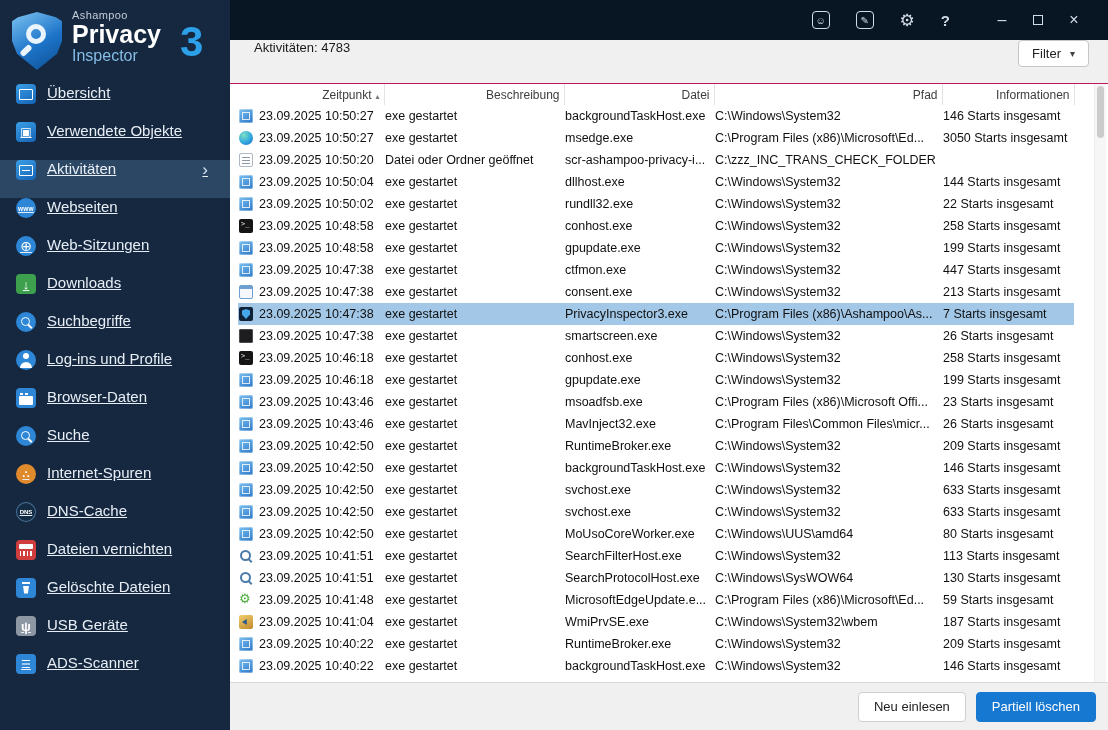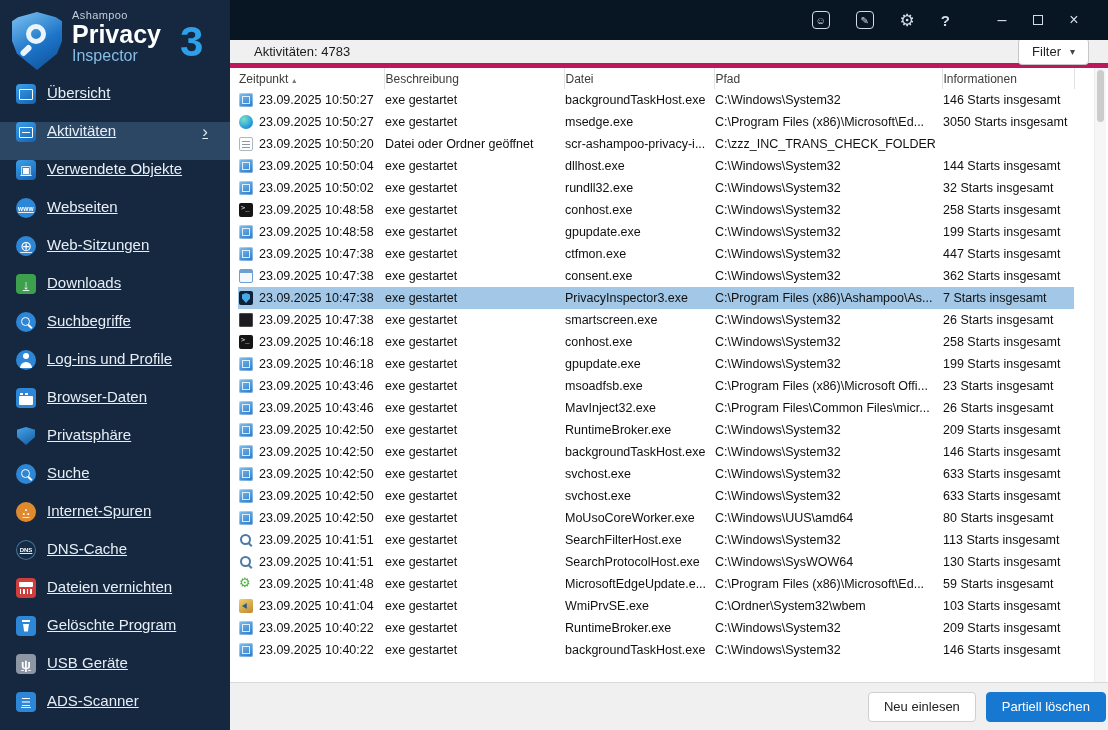--- a/index.html
+++ b/index.html
@@ -68,31 +68,31 @@
   .si-trash { background:#2e86d6; }
   .si-trash::before { content:""; position:absolute; left:6px; top:4px; width:8px; height:2px; background:#fff; }
   .si-trash::after { content:""; position:absolute; left:7px; top:7.5px; width:6px; height:8px; background:#fff; clip-path:polygon(0 0,100% 0,82% 100%,18% 100%); }
   .si-usb { background:#8d97a3; }
   .si-usb::after { content:"ψ"; font-size:13px; font-weight:bold; }
   .si-ads-scanner { background:#2e86d6; }
   .si-ads-scanner::after { content:"☰"; font-size:11px; }
 
   
   .main { position:absolute; left:230px; top:40px; right:0; bottom:0; background:#fff; display:flex; flex-direction:column; }
-  .toolbar { height:28px; background:#f0f0f0; border-bottom:5px solid #be185d; display:flex; align-items:center; padding:0 10px 0 24px; flex:none; }
+  .toolbar { height:44px; background:#f0f0f0; border-bottom:1px solid #be185d; display:flex; padding:0 10px 0 24px; flex:none; }
   .count { font-size:13px; color:#1a1a1a; }
   .spacer { flex:1; }
   .filter-btn { height:27px; padding:0 13px; background:#fff; border:1px solid #c6c6c6; border-radius:4px; font-size:13px; color:#222; display:flex; align-items:center; gap:9px; margin-right:9px; cursor:pointer; }
   .filter-caret { font-size:10px; color:#444; }
   .search { width:228px; height:27px; border:1px solid #d0d0d0; border-radius:4px; padding:0 9px; font-size:13px; background:#fff; color:#333; outline:none; font-family:"Liberation Sans",sans-serif; }
   .search::placeholder { color:#9aa0a6; }
 
   .table-area { flex:1; position:relative; overflow:hidden; background:#fff; }
   table { border-collapse:collapse; table-layout:fixed; width:836px; margin-left:8px; }
-  th { text-align:left; font-weight:400; font-size:12px; color:#3d3d3d; height:21px; border-right:1px solid #e3e3e3; padding:0 4px 0 1px; white-space:nowrap; overflow:hidden; }
+  th { text-align:right; font-weight:400; font-size:12px; color:#3d3d3d; height:21px; border-right:1px solid #e3e3e3; padding:0 4px 0 1px; white-space:nowrap; overflow:hidden; }
   .sort { font-size:8px; color:#777; margin-left:4px; }
   td { height:22px; font-size:12.5px; color:#101010; padding:0 5px 0 1px; white-space:nowrap; overflow:hidden; }
   tr.selected td { background:#a2c7e7; }
   .c-time { display:flex; align-items:center; height:22px; }
 
   .ricon { display:inline-block; width:14px; height:14px; margin-right:6px; position:relative; border-radius:2px; flex:none; }
   .ri-app-window { background:linear-gradient(150deg,#7cc0f0,#2a77c8); box-shadow:inset 0 0 0 1px rgba(255,255,255,.35); }
   .ri-app-window::after { content:""; position:absolute; inset:3px; border:1px solid rgba(255,255,255,.8); }
   .ri-edge-browser { border-radius:50%; background:radial-gradient(circle at 35% 30%,#7de0c3,#2fa7dd 55%,#1b5fc4); }
   .ri-document { background:#fff; border:1px solid #aeb8c2; }
@@ -108,21 +108,21 @@
   .ri-search::before { content:""; position:absolute; left:1px; top:1px; width:7px; height:7px; border:2px solid #4a7aa8; border-radius:50%; }
   .ri-search::after { content:""; position:absolute; left:9.5px; top:9px; width:2px; height:5px; background:#4a7aa8; transform:rotate(-45deg); }
   .ri-gear { background:transparent; }
   .ri-gear::after { content:"⚙"; position:absolute; left:0; top:-1px; font-size:13px; line-height:14px; color:#4fae3f; }
   .ri-wmi { background:linear-gradient(150deg,#f0cf6e,#c0892c); }
   .ri-wmi::after { content:""; position:absolute; left:3px; top:4px; width:8px; height:6px; background:#2a5b8f; clip-path:polygon(0 50%,60% 0,60% 100%); }
 
   .vscroll { position:absolute; top:0; bottom:0; right:2px; width:12px; background:#f6f6f6; border-left:1px solid #ececec; }
   .vthumb { position:absolute; left:2px; right:2px; top:2px; height:52px; background:#cccccc; border-radius:6px; }
 
-  .footer { height:48px; background:#f0f0f0; border-top:1px solid #d8d8d8; display:flex; align-items:center; justify-content:flex-end; gap:10px; padding:0 2px; flex:none; }
+  .footer { height:48px; background:#f0f0f0; border-top:1px solid #d8d8d8; display:flex; align-items:center; justify-content:flex-end; gap:10px; padding:0 12px; flex:none; }
   .btn { height:30px; border-radius:4px; font-size:13px; padding:0 15px; cursor:pointer; font-family:"Liberation Sans",sans-serif; }
   .btn-secondary { background:#fff; border:1px solid #cfcfcf; color:#222; }
   .btn-primary { background:#1778d2; border:1px solid #1778d2; color:#fff; }
 </style>
 </head>
 <body>
 
 <div class="app">
 
   <div class="topbar">
@@ -151,30 +151,30 @@
         <div class="l-p1">Privacy</div>
         <div class="l-p2">Inspector</div>
       </div>
       <div class="l-ver">3</div>
     </div>
     <div class="nav">
         <div class="nav-item">
           <span class="nicon si-monitor"></span>
           <span class="nlabel">Übersicht</span>
         </div>
+        <div class="nav-item">
+          <span class="nicon si-objects"></span>
+          <span class="nlabel">Verwendete Objekte</span>
+        </div>
         <div class="nav-item active">
           <span class="nicon si-activity-monitor"></span>
           <span class="nlabel">Aktivitäten</span>
           <span class="chev">›</span>
         </div>
         <div class="nav-item">
-          <span class="nicon si-objects"></span>
-          <span class="nlabel">Verwendete Objekte</span>
-        </div>
-        <div class="nav-item">
           <span class="nicon si-www-globe"></span>
           <span class="nlabel">Webseiten</span>
         </div>
         <div class="nav-item">
           <span class="nicon si-globe"></span>
           <span class="nlabel">Web-Sitzungen</span>
         </div>
         <div class="nav-item">
           <span class="nicon si-download"></span>
           <span class="nlabel">Downloads</span>
@@ -185,42 +185,38 @@
         </div>
         <div class="nav-item">
           <span class="nicon si-user"></span>
           <span class="nlabel">Log-ins und Profile</span>
         </div>
         <div class="nav-item">
           <span class="nicon si-browser-window"></span>
           <span class="nlabel">Browser-Daten</span>
         </div>
         <div class="nav-item">
-          <span class="nicon si-shield"></span>
-          <span class="nlabel">Privatsphäre</span>
-        </div>
-        <div class="nav-item">
           <span class="nicon si-web-search"></span>
           <span class="nlabel">Suche</span>
         </div>
         <div class="nav-item">
           <span class="nicon si-footprints"></span>
           <span class="nlabel">Internet-Spuren</span>
         </div>
         <div class="nav-item">
           <span class="nicon si-dns"></span>
           <span class="nlabel">DNS-Cache</span>
         </div>
         <div class="nav-item">
           <span class="nicon si-shredder"></span>
           <span class="nlabel">Dateien vernichten</span>
         </div>
         <div class="nav-item">
           <span class="nicon si-trash"></span>
-          <span class="nlabel">Gelöschte Program</span>
+          <span class="nlabel">Gelöschte Dateien</span>
         </div>
         <div class="nav-item">
           <span class="nicon si-usb"></span>
           <span class="nlabel">USB Geräte</span>
         </div>
         <div class="nav-item">
           <span class="nicon si-ads-scanner"></span>
           <span class="nlabel">ADS-Scanner</span>
         </div>
       </div>
@@ -307,21 +303,21 @@
             <tr>
               <td>
                 <span class="c-time">
                   <span class="ricon ri-app-window"></span>
                   <span>23.09.2025 10:50:02</span>
                 </span>
               </td>
               <td>exe gestartet</td>
               <td>rundll32.exe</td>
               <td>C:\Windows\System32</td>
-              <td>32 Starts insgesamt</td>
+              <td>22 Starts insgesamt</td>
             </tr>
             <tr>
               <td>
                 <span class="c-time">
                   <span class="ricon ri-terminal"></span>
                   <span>23.09.2025 10:48:58</span>
                 </span>
               </td>
               <td>exe gestartet</td>
               <td>conhost.exe</td>
@@ -355,21 +351,21 @@
             <tr>
               <td>
                 <span class="c-time">
                   <span class="ricon ri-window-outline"></span>
                   <span>23.09.2025 10:47:38</span>
                 </span>
               </td>
               <td>exe gestartet</td>
               <td>consent.exe</td>
               <td>C:\Windows\System32</td>
-              <td>362 Starts insgesamt</td>
+              <td>213 Starts insgesamt</td>
             </tr>
             <tr class="selected">
               <td>
                 <span class="c-time">
                   <span class="ricon ri-shield"></span>
                   <span>23.09.2025 10:47:38</span>
                 </span>
               </td>
               <td>exe gestartet</td>
               <td>PrivacyInspector3.exe</td>
@@ -534,22 +530,22 @@
             </tr>
             <tr>
               <td>
                 <span class="c-time">
                   <span class="ricon ri-wmi"></span>
                   <span>23.09.2025 10:41:04</span>
                 </span>
               </td>
               <td>exe gestartet</td>
               <td>WmiPrvSE.exe</td>
-              <td>C:\Ordner\System32\wbem</td>
-              <td>103 Starts insgesamt</td>
+              <td>C:\Windows\System32\wbem</td>
+              <td>187 Starts insgesamt</td>
             </tr>
             <tr>
               <td>
                 <span class="c-time">
                   <span class="ricon ri-app-window"></span>
                   <span>23.09.2025 10:40:22</span>
                 </span>
               </td>
               <td>exe gestartet</td>
               <td>RuntimeBroker.exe</td>

